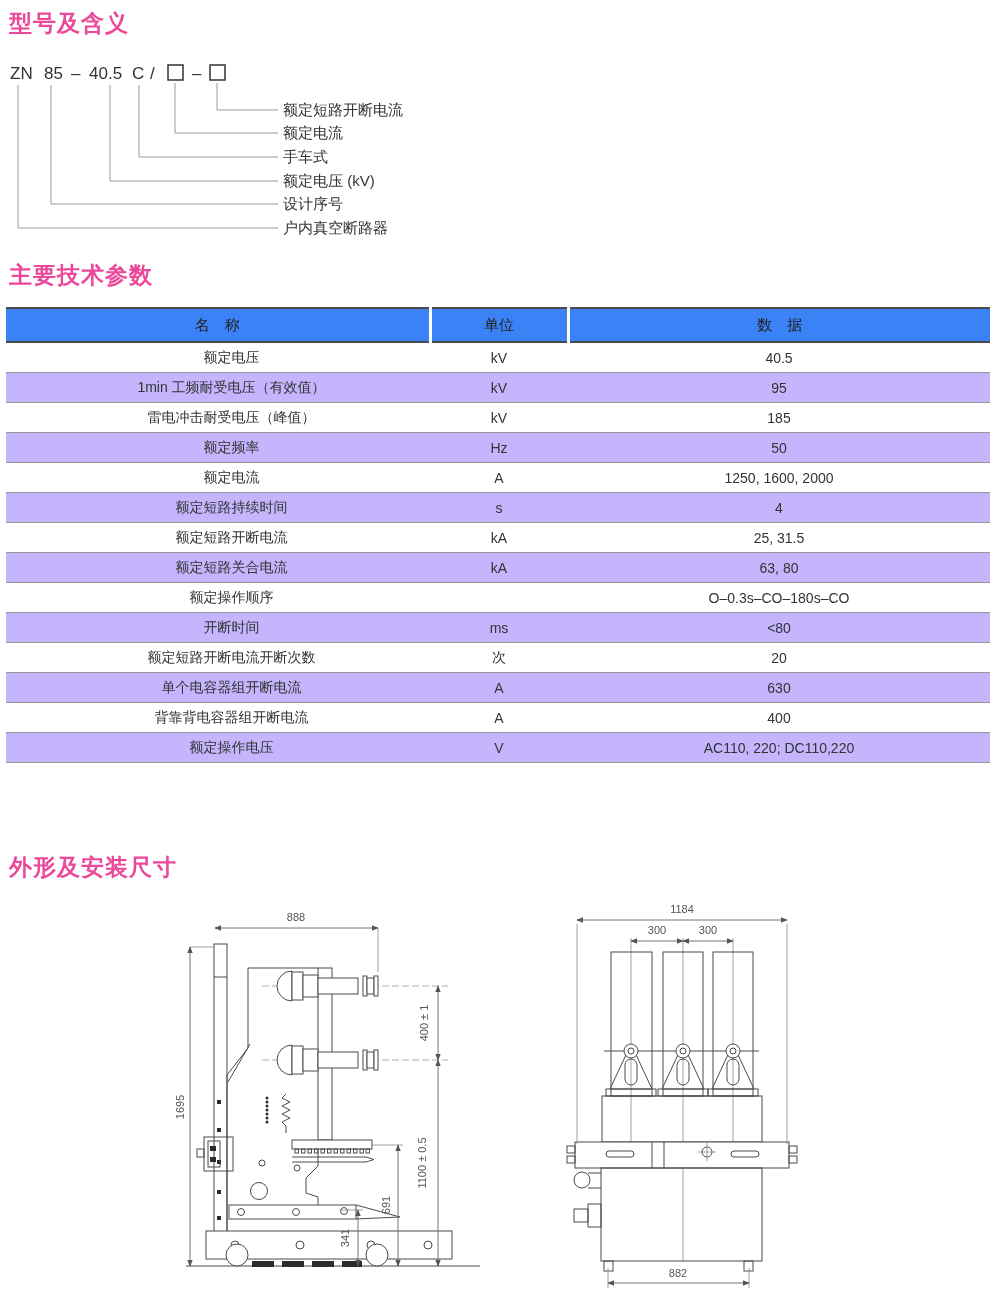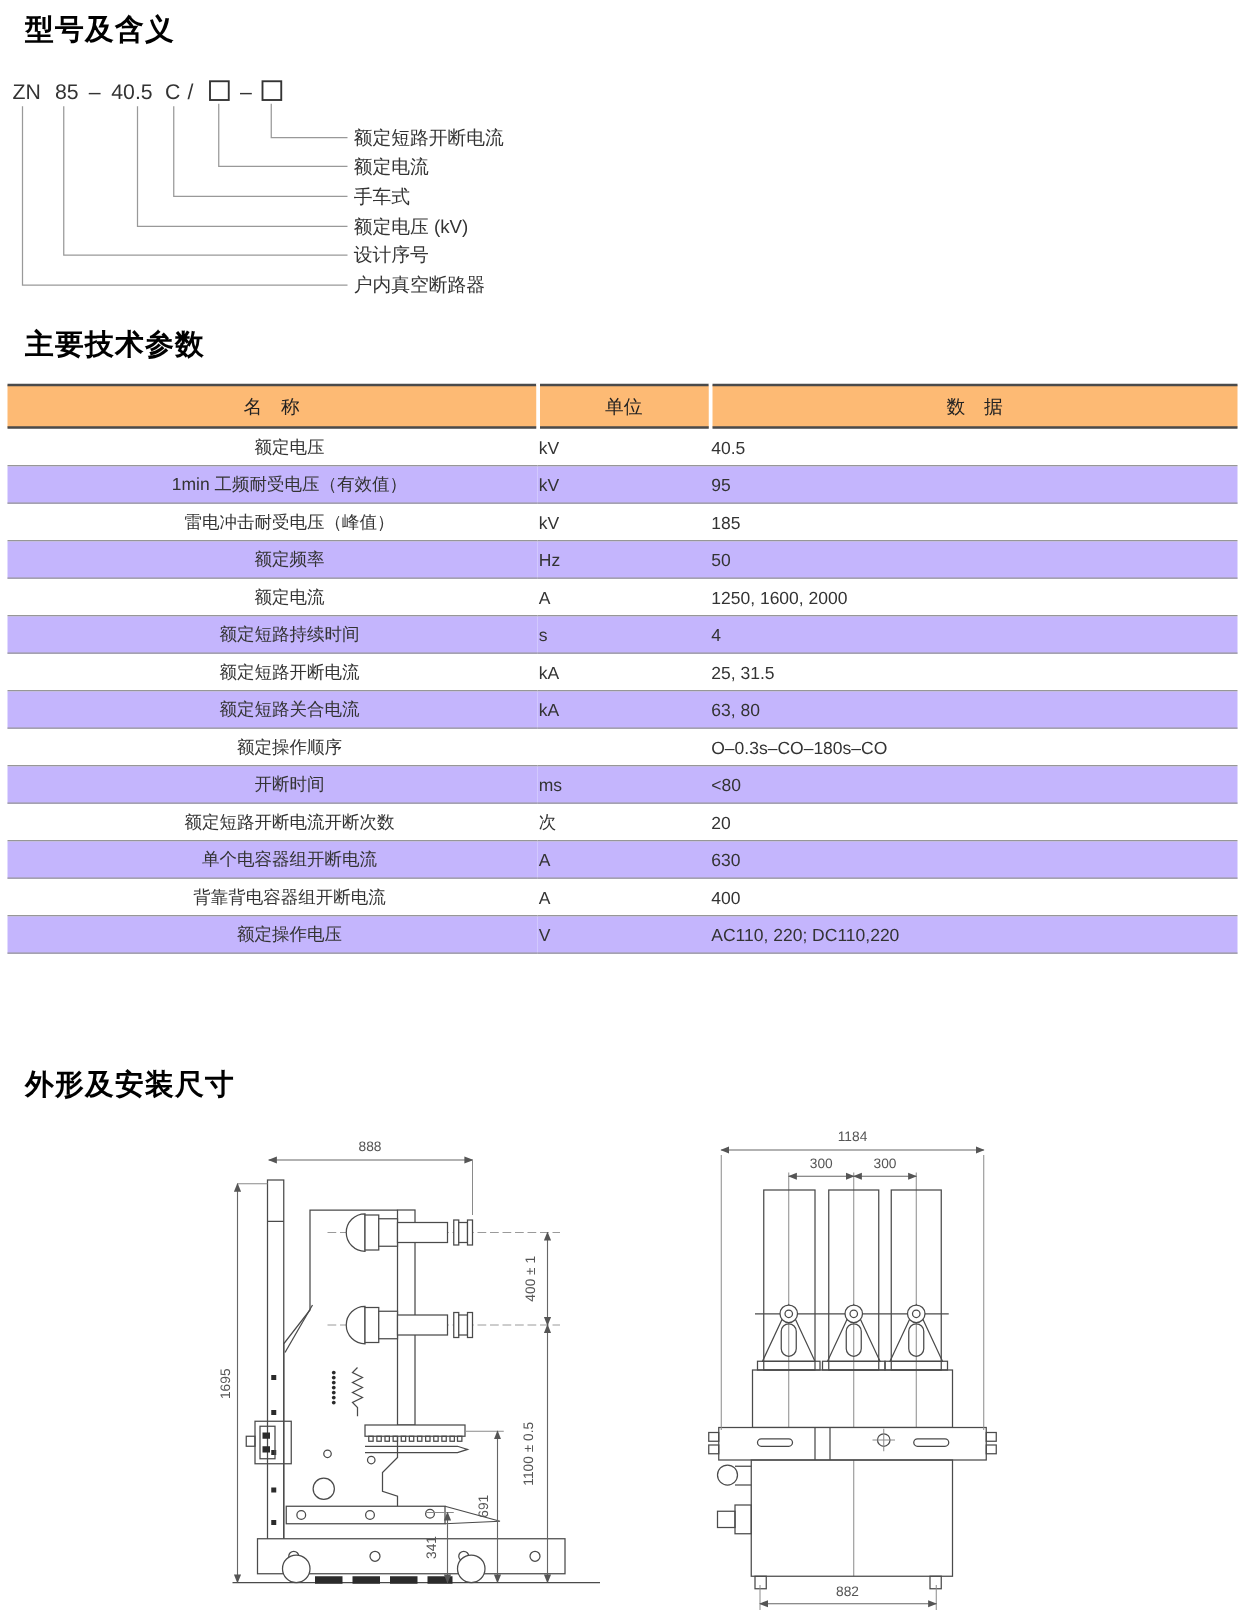--- a/index.html
+++ b/index.html
@@ -1,29 +1,29 @@
 <!DOCTYPE html>
 <html><head>
 <meta charset="utf-8">
 <style>
   html,body{margin:0;padding:0}
   body{position:relative;width:996px;height:1298px;background:#fff;
        font-family:"Liberation Sans","DejaVu Sans",sans-serif;color:#333;overflow:hidden}
   .abs{position:absolute}
-  .sec-title{position:absolute;left:20px;font-size:23px;font-weight:bold;color:#000000;letter-spacing:1px}
+  .sec-title{position:absolute;left:9px;font-size:23px;font-weight:bold;color:#ec4899;letter-spacing:1px}
   
   table.params{position:absolute;left:6px;top:307px;width:984px;border-collapse:collapse;
                font-size:14px;color:#333;table-layout:fixed}
-  table.params th{background:#fdba74;height:30px;font-weight:normal;font-size:15px;color:#222;
+  table.params th{background:#3b82f6;height:30px;font-weight:normal;font-size:15px;color:#222;
                   border-top:2px solid #4a4a4a;border-bottom:2px solid #4a4a4a;text-align:center}
   table.params th.sep{border-left:3px solid #fff}
   table.params td{height:27px;border-bottom:1px solid #979797}
   table.params tr.alt td{background:#c4b5fd}
   table.params td.name{text-align:center;padding-left:28px}
-  table.params td.unit,table.params td.value{text-align:left}
+  table.params td.unit,table.params td.value{text-align:center}
   table.params tr.last td{border-bottom:2px solid #8f8f8f}
   .col-name{width:424px}.col-unit{width:138px}.col-value{width:422px}
   
   svg text{font-family:"Liberation Sans","DejaVu Sans",sans-serif}
   .ln{stroke:#4a4a4a;stroke-width:1;fill:none}
   .lnw{stroke:#4a4a4a;stroke-width:1;fill:#fff}
   .thin{stroke:#8a8a8a;stroke-width:0.8;fill:none}
   .cl{stroke:#9a9a9a;stroke-width:0.8;fill:none;stroke-dasharray:7 3}
   .dim{stroke:#666;stroke-width:0.9;fill:none}
   .dimtxt{font-size:11px;fill:#555}

